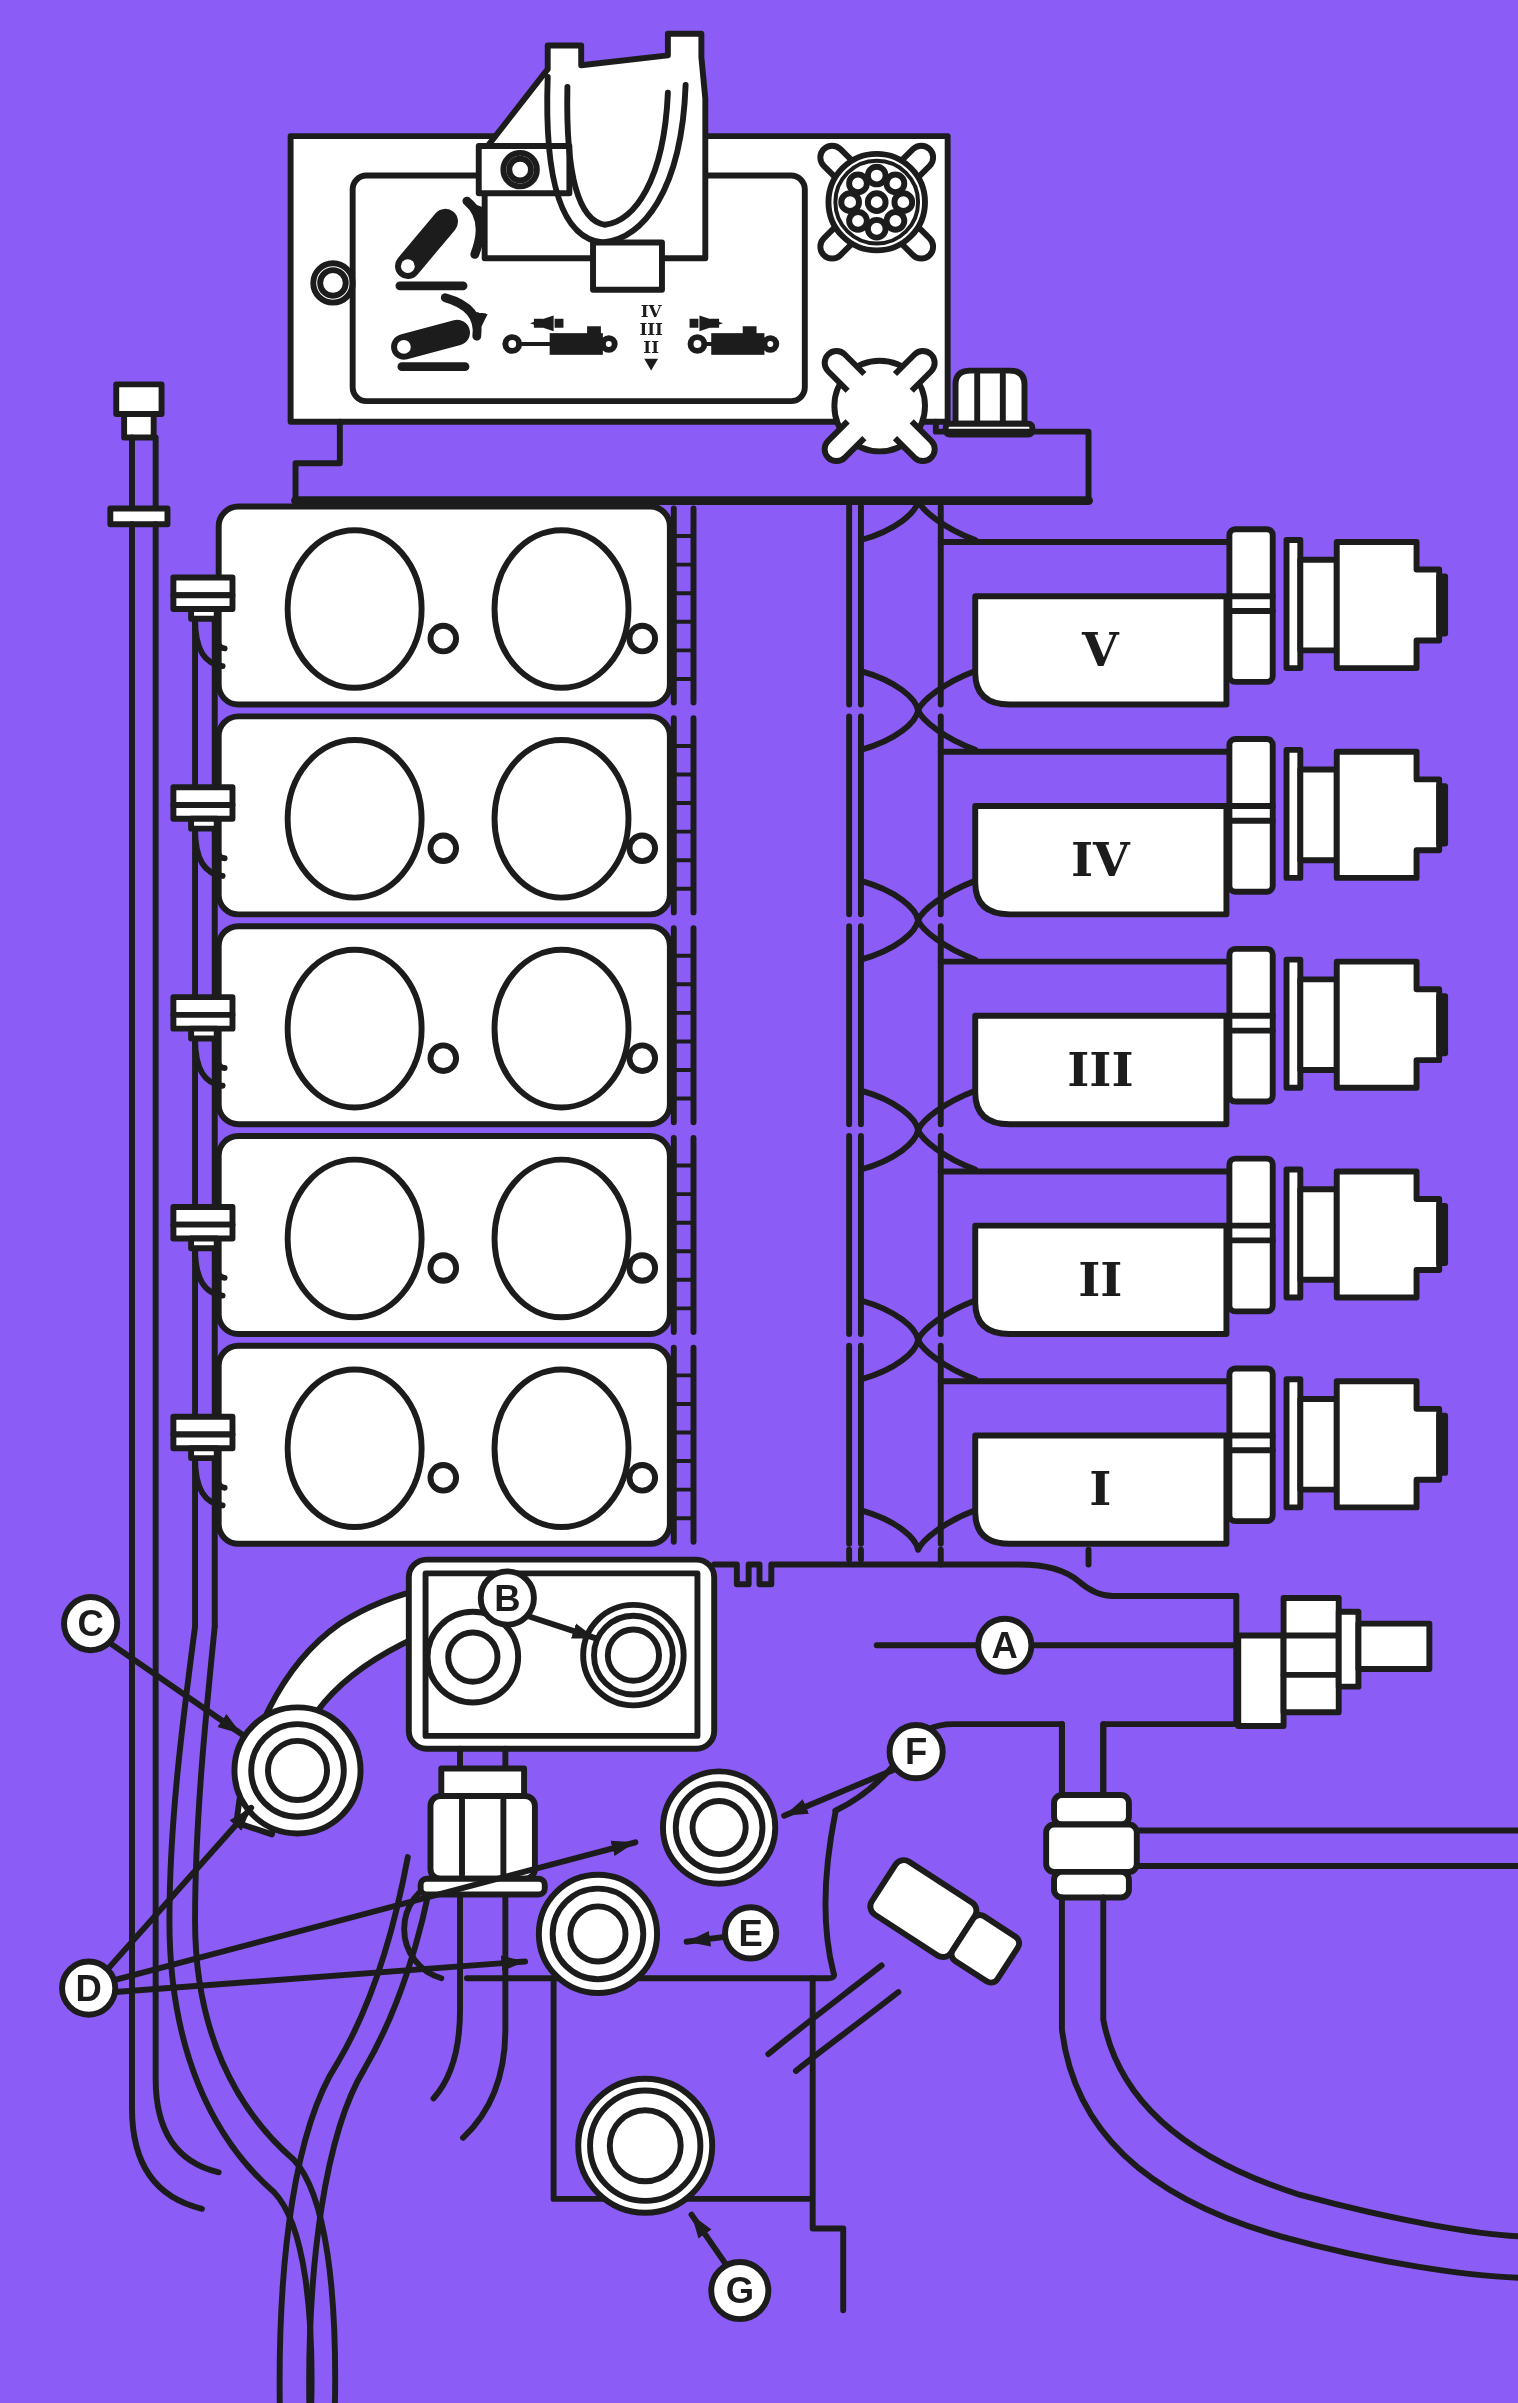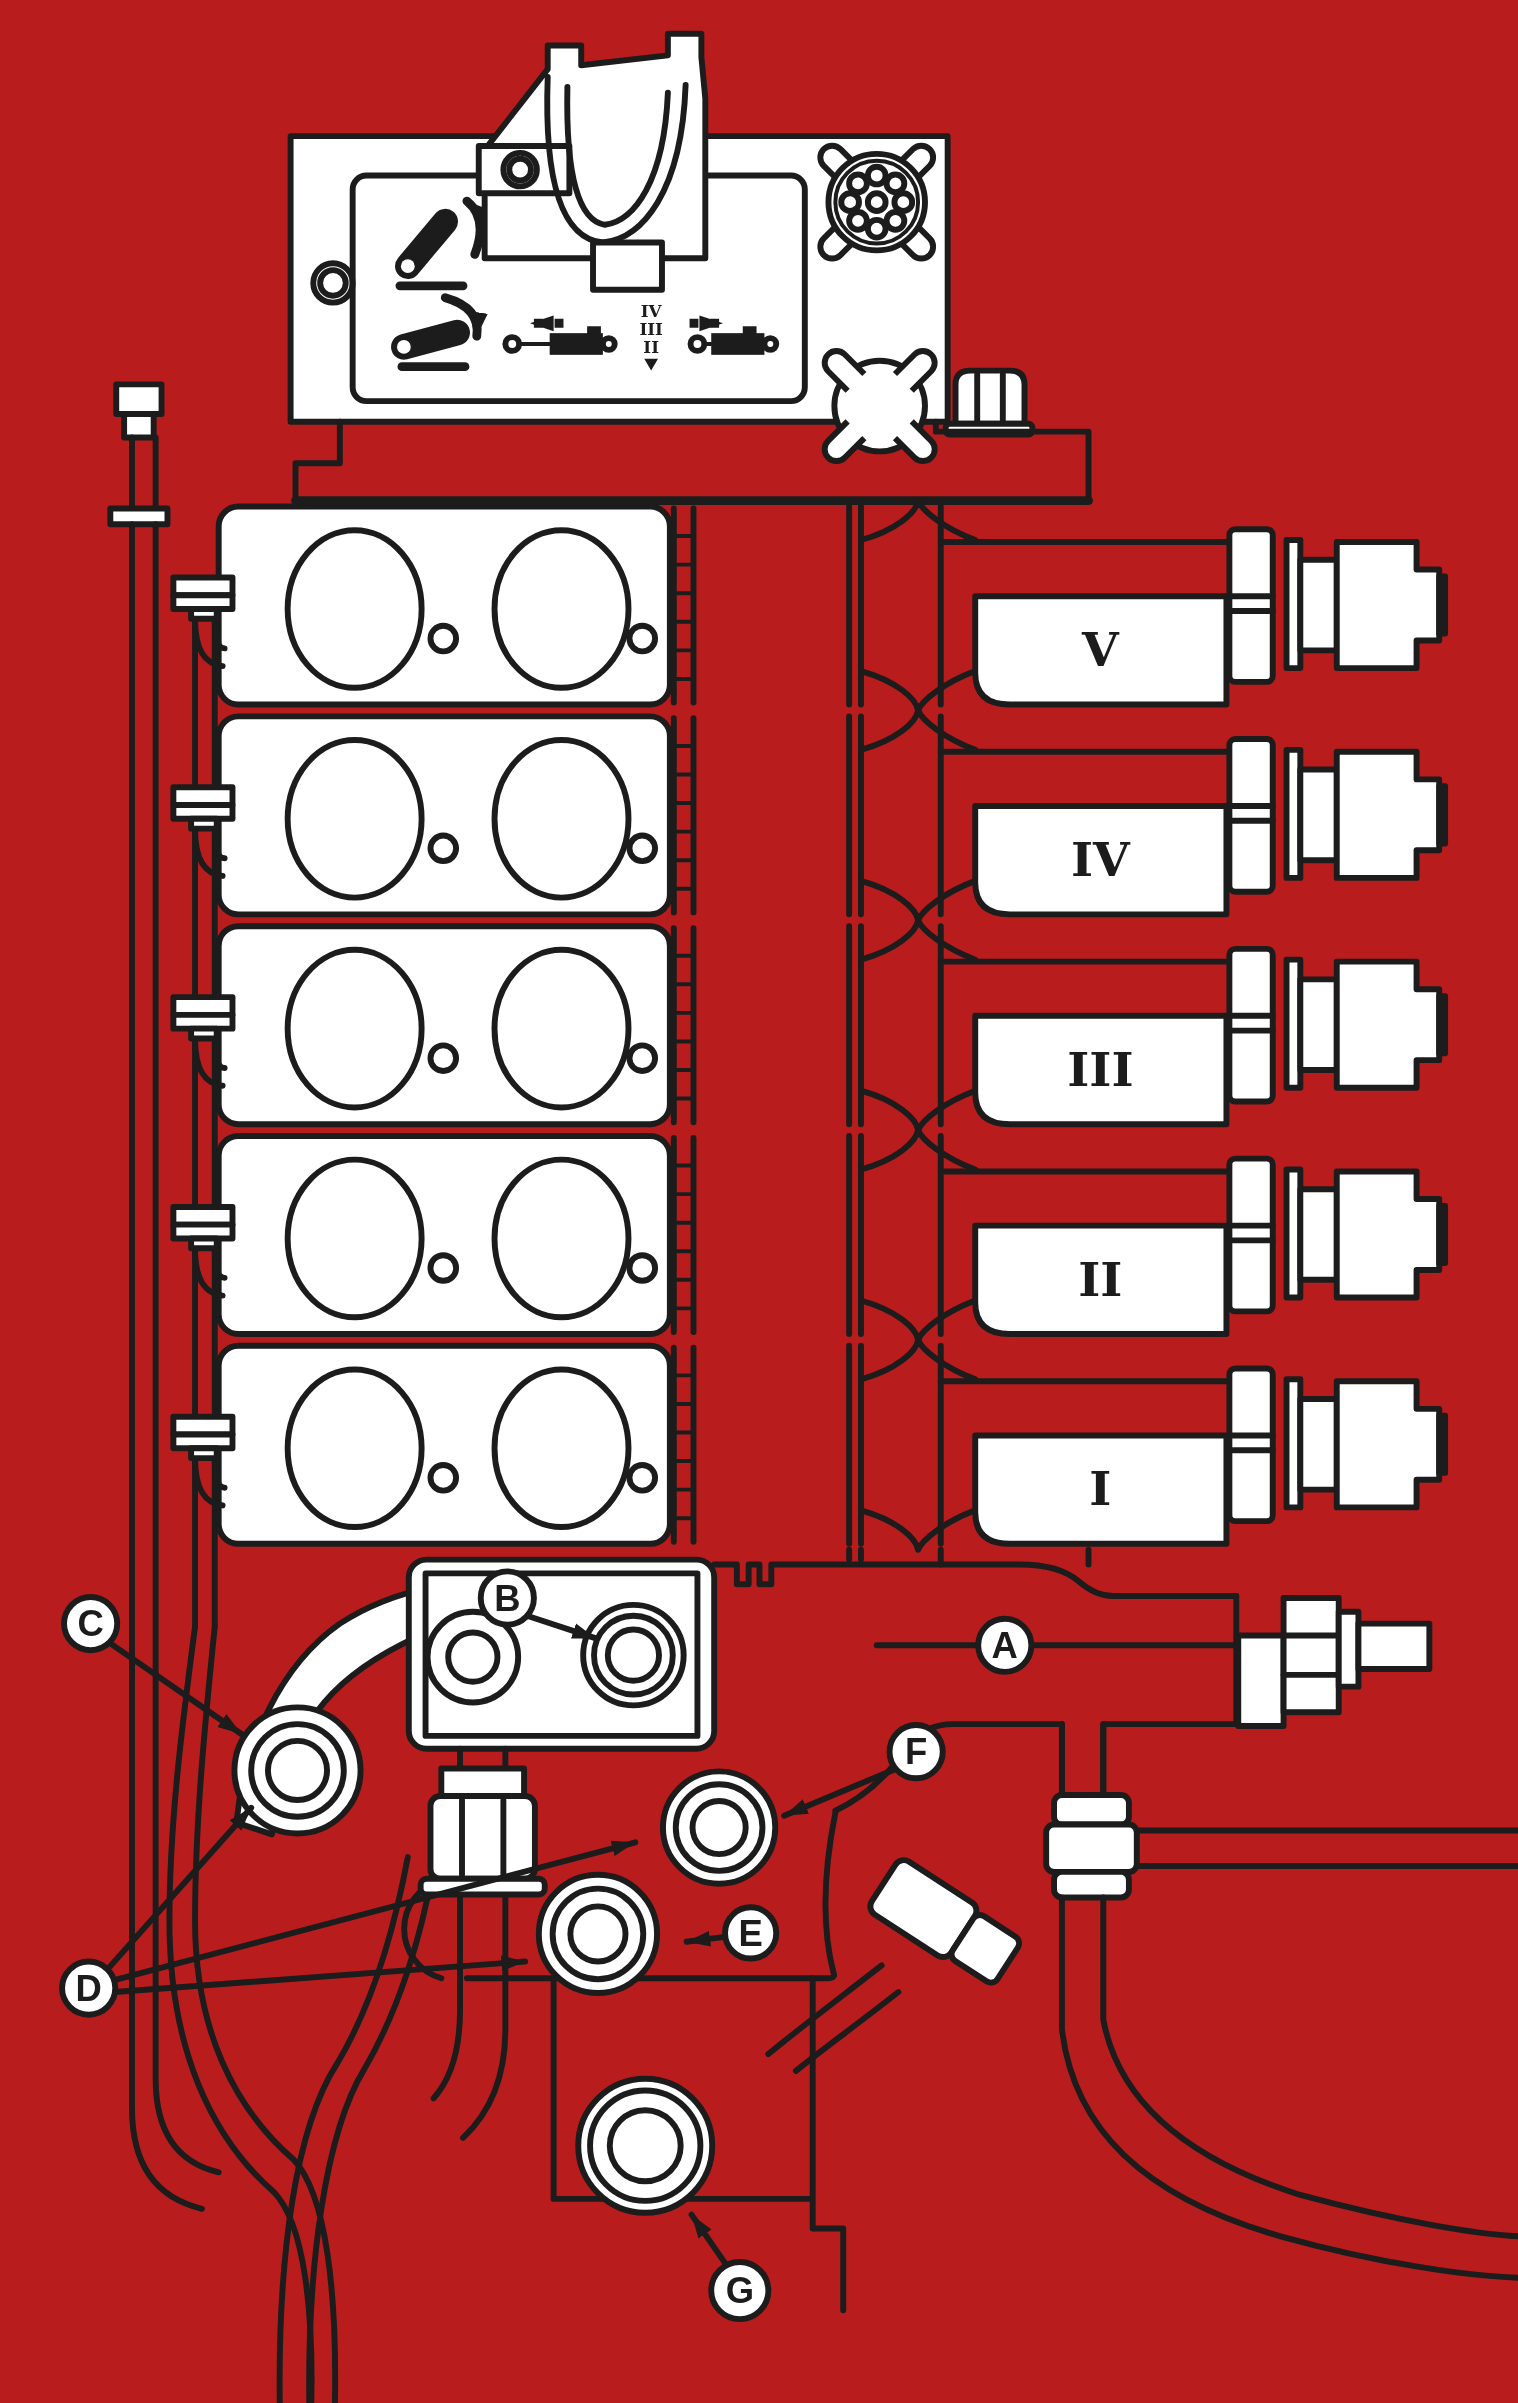--- a/index.html
+++ b/index.html
@@ -1,16 +1,16 @@
 <!DOCTYPE html>
 <html><head>
 <meta charset="utf-8">
 <style>
   html,body{margin:0;padding:0;background:#ffffff;}
-  .stage{position:relative;width:1519px;height:2404px;background:#b91c1c;font-family:"Liberation Sans",sans-serif;}
+  .stage{position:relative;width:1519px;height:2404px;background:#8b5cf6;font-family:"Liberation Sans",sans-serif;}
   svg{display:block;}
   
   .s  {fill:#ffffff;stroke:#1c1c1c;stroke-width:6;stroke-linejoin:round;}
   .l  {fill:none;stroke:#1c1c1c;stroke-width:6;stroke-linecap:round;stroke-linejoin:round;}
   .l8 {fill:none;stroke:#1c1c1c;stroke-width:9;stroke-linecap:round;stroke-linejoin:round;}
   .t  {fill:none;stroke:#1c1c1c;stroke-width:4;stroke-linecap:round;}
   .b  {fill:#1c1c1c;stroke:none;}
   .dash{fill:none;stroke:#1c1c1c;stroke-width:9;stroke-dasharray:9 12;}
   text{fill:#1c1c1c;}
   .roman{font-family:"DejaVu Serif","Liberation Serif",serif;font-weight:700;font-size:48px;text-anchor:middle;}

